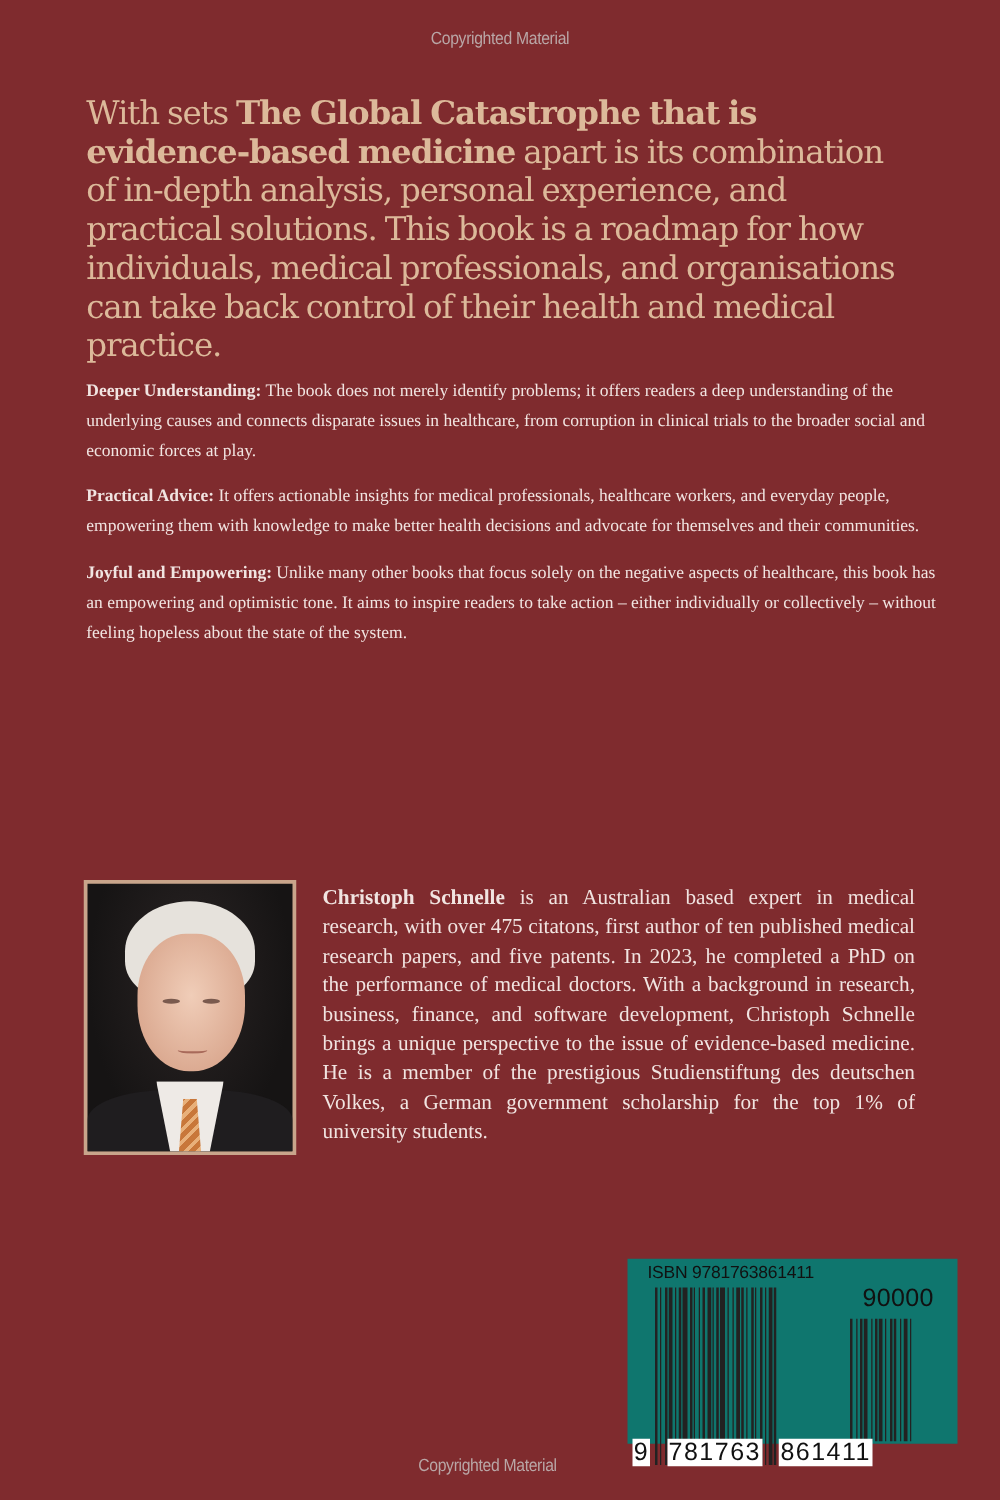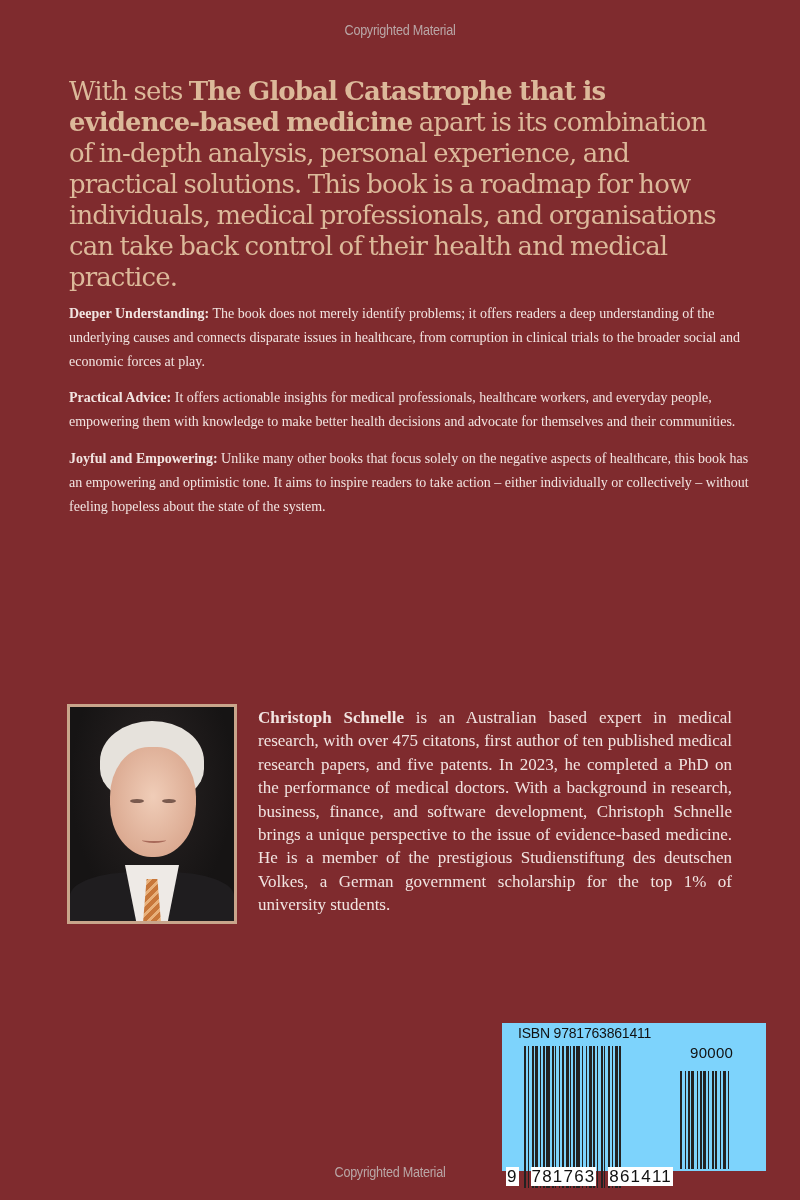--- a/index.html
+++ b/index.html
@@ -67,32 +67,31 @@
   }
   .bio {
     position:absolute; left:258px; top:706px; width:474px;
     color:#f1e4e1; font-size:17px; line-height:23.4px;
     text-align:justify;
     font-family: "Liberation Serif", serif;
   }
   .bio b { font-weight:bold; }
   .barcode-box {
     position:absolute; left:502px; top:1007px; width:264px; height:148px;
-    background:#7dd3fc; box-sizing:border-box;
+    background:#0f766e; box-sizing:border-box;
     font-family: "Liberation Sans", "DejaVu Sans", sans-serif;
     color:#111;
-    margin-top:16px;
   }
   .isbn-label { position:absolute; left:16px; top:2px; font-size:14px; letter-spacing:-0.2px; }
-  .addon-num { position:absolute; left:188px; top:21px; font-size:15px; letter-spacing:0.3px; }
+  .addon-num { position:absolute; left:188px; top:21px; font-size:20px; letter-spacing:0.3px; }
   .bars-main { position:absolute; left:22px; top:23px; height:142px; width:142px; display:flex; align-items:flex-start; }
   .bars-addon { position:absolute; left:178px; top:48px; height:98px; width:84px; display:flex; align-items:flex-start; }
   .bar { height:100%; background:#222; }
   .gap { height:100%; }
-  .digits { position:absolute; left:4px; top:144px; font-size:17px; letter-spacing:1.2px; background:transparent; }
+  .digits { position:absolute; left:4px; top:144px; font-size:20px; letter-spacing:1.2px; background:transparent; }
   .digits span { background:#fff; padding:0 1px; }
 </style>
 </head>
 <body>
 
 <div class="watermark wm-top">Copyrighted Material</div>
 
 <div class="intro"><span>With sets </span><b>The Global Catastrophe that is evidence-based medicine</b><span> apart is its combination of in-depth analysis, personal experience, and practical solutions. This book is a roadmap for how individuals, medical professionals, and organisations can take back control of their health and medical practice.</span></div>
 
 <div class="features">

